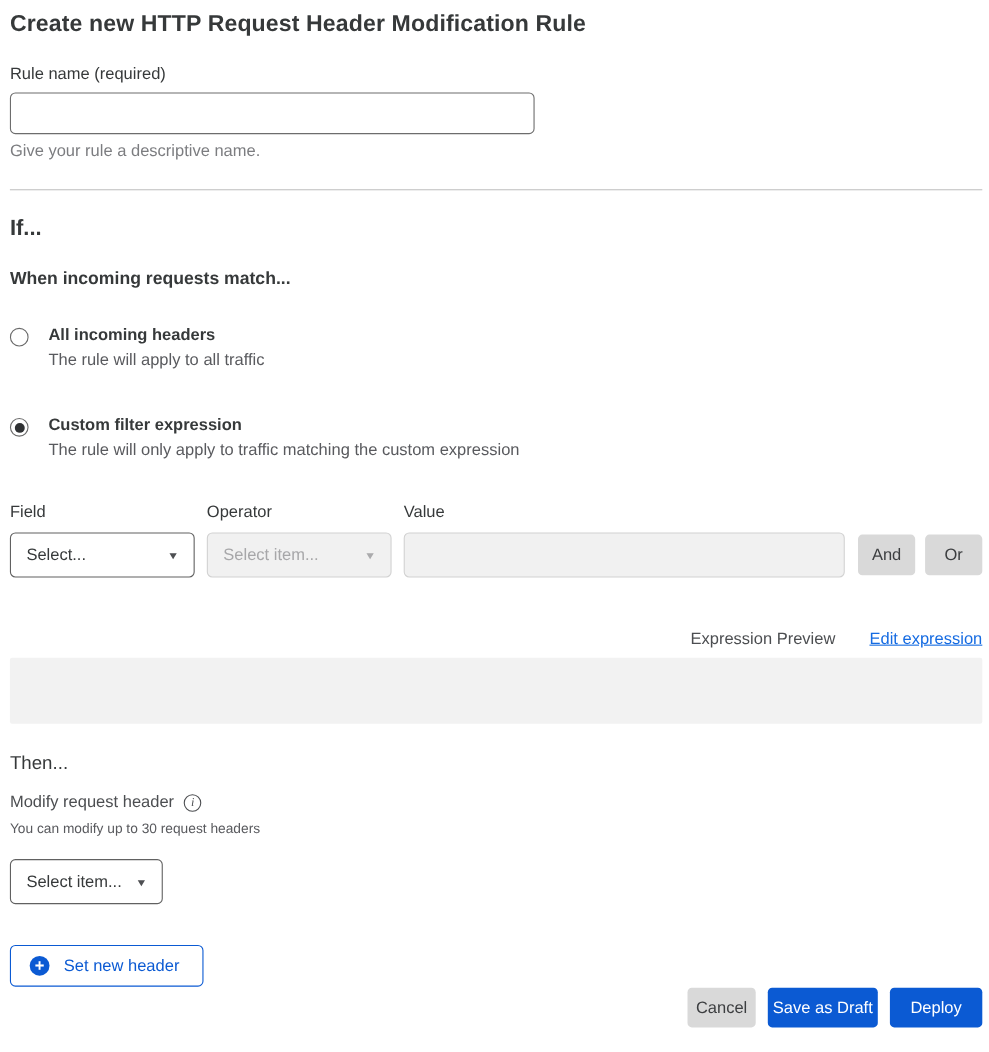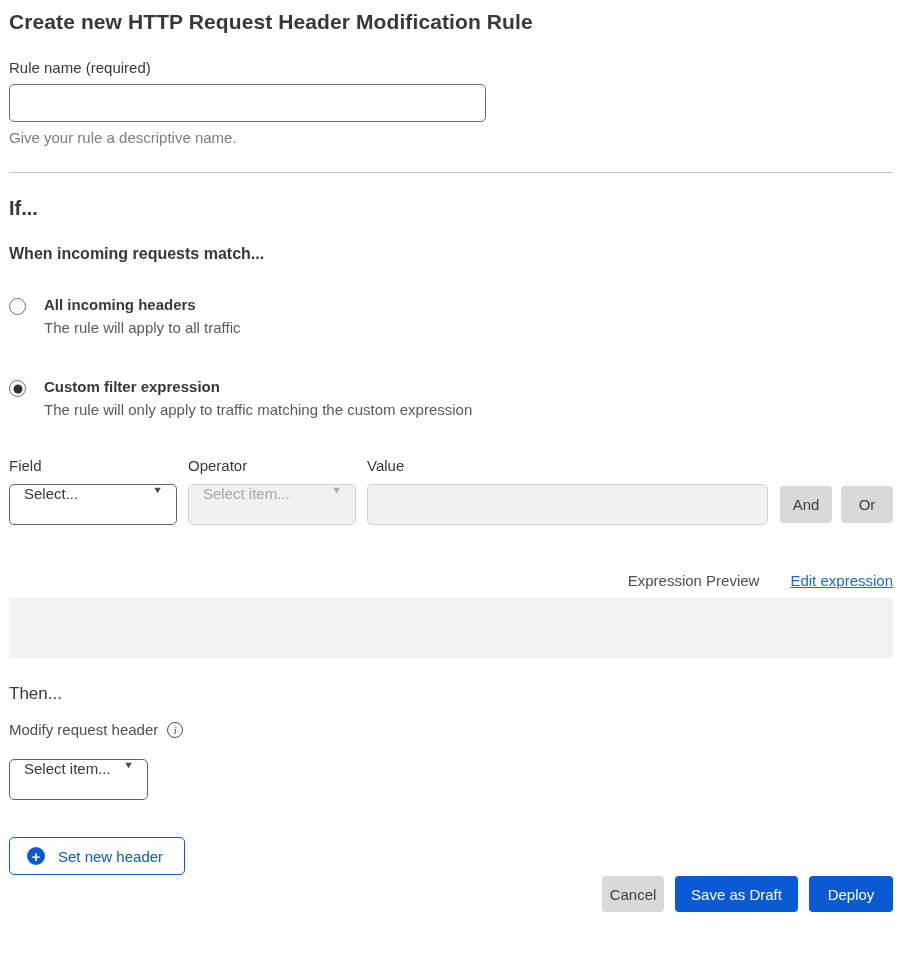--- a/index.html
+++ b/index.html
@@ -51,21 +51,21 @@
     width:9px;height:9px;border-radius:50%;
     background:#2f3133;transform:translate(-50%,-50%);
   }
   .radio-texts{margin-left:18px;}
   .radio-label{font-size:15px;font-weight:700;color:var(--text-dark);cursor:pointer;}
   .radio-desc{font-size:15px;color:var(--text-gray);margin-top:6px;}
 
   .builder-row{display:flex;align-items:flex-end;margin-top:39px;}
   .builder-col .col-label{font-size:15px;color:var(--text-dark);margin-bottom:10px;}
   .select-box{
-    display:flex;justify-content:space-between;
+    display:flex;align-items:center;justify-content:space-between;
     height:41px;border:1px solid #616161;border-radius:5px;
     background:#fff;padding:0 14px;font-size:15px;color:var(--text-dark);
     cursor:pointer;
   }
   .select-box .caret{font-size:9px;color:#4d4f52;transform:scaleX(1.25);}
   .select-box.disabled{
     background:var(--disabled-bg);border-color:#d2d2d2;color:#a7a7a9;cursor:default;
   }
   .select-box.disabled .caret{color:#ababad;}
   .col-field{width:168px;}
@@ -113,21 +113,21 @@
     width:18px;height:18px;border-radius:50%;
     background:var(--accent-blue);color:#fff;font-size:15px;line-height:1;
     margin-right:13px;font-weight:700;
   }
 
   .footer-row{display:flex;justify-content:flex-end;align-items:center;margin-top:1px;}
   .footer-button{
     height:36px;border:none;border-radius:4px;font-size:15px;font-family:inherit;cursor:pointer;
   }
   .cancel-button{width:62px;background:var(--button-gray);color:#3c3e40;}
-  .save-draft-button{width:123px;background:var(--accent-blue);color:#fff;margin-left:11px;}
+  .save-draft-button{width:100px;background:var(--accent-blue);color:#fff;margin-left:11px;}
   .deploy-button{width:84px;background:var(--accent-blue);color:#fff;margin-left:11px;}
 </style>
 </head>
 <body>
 
 <div class="page">
 
   <h1 class="page-title">Create new HTTP Request Header Modification Rule</h1>
 
   <div class="field-label">Rule name (required)</div>
@@ -184,20 +184,21 @@
     <a class="edit-link">Edit expression</a>
   </div>
   <div class="preview-box"></div>
 
   <h2 class="then-heading">Then...</h2>
 
   <div class="action-row">
     <span class="action-label">Modify request header</span>
     <span class="info-icon">i</span>
   </div>
+  <div class="small-helper">You can modify up to 30 request headers</div>
 
   <div class="select-box header-select">
     <span>Select item...</span>
     <span class="caret">▼</span>
   </div>
 
   <button class="set-header-button">
     <span class="plus-icon">+</span>
     <span>Set new header</span>
   </button>

